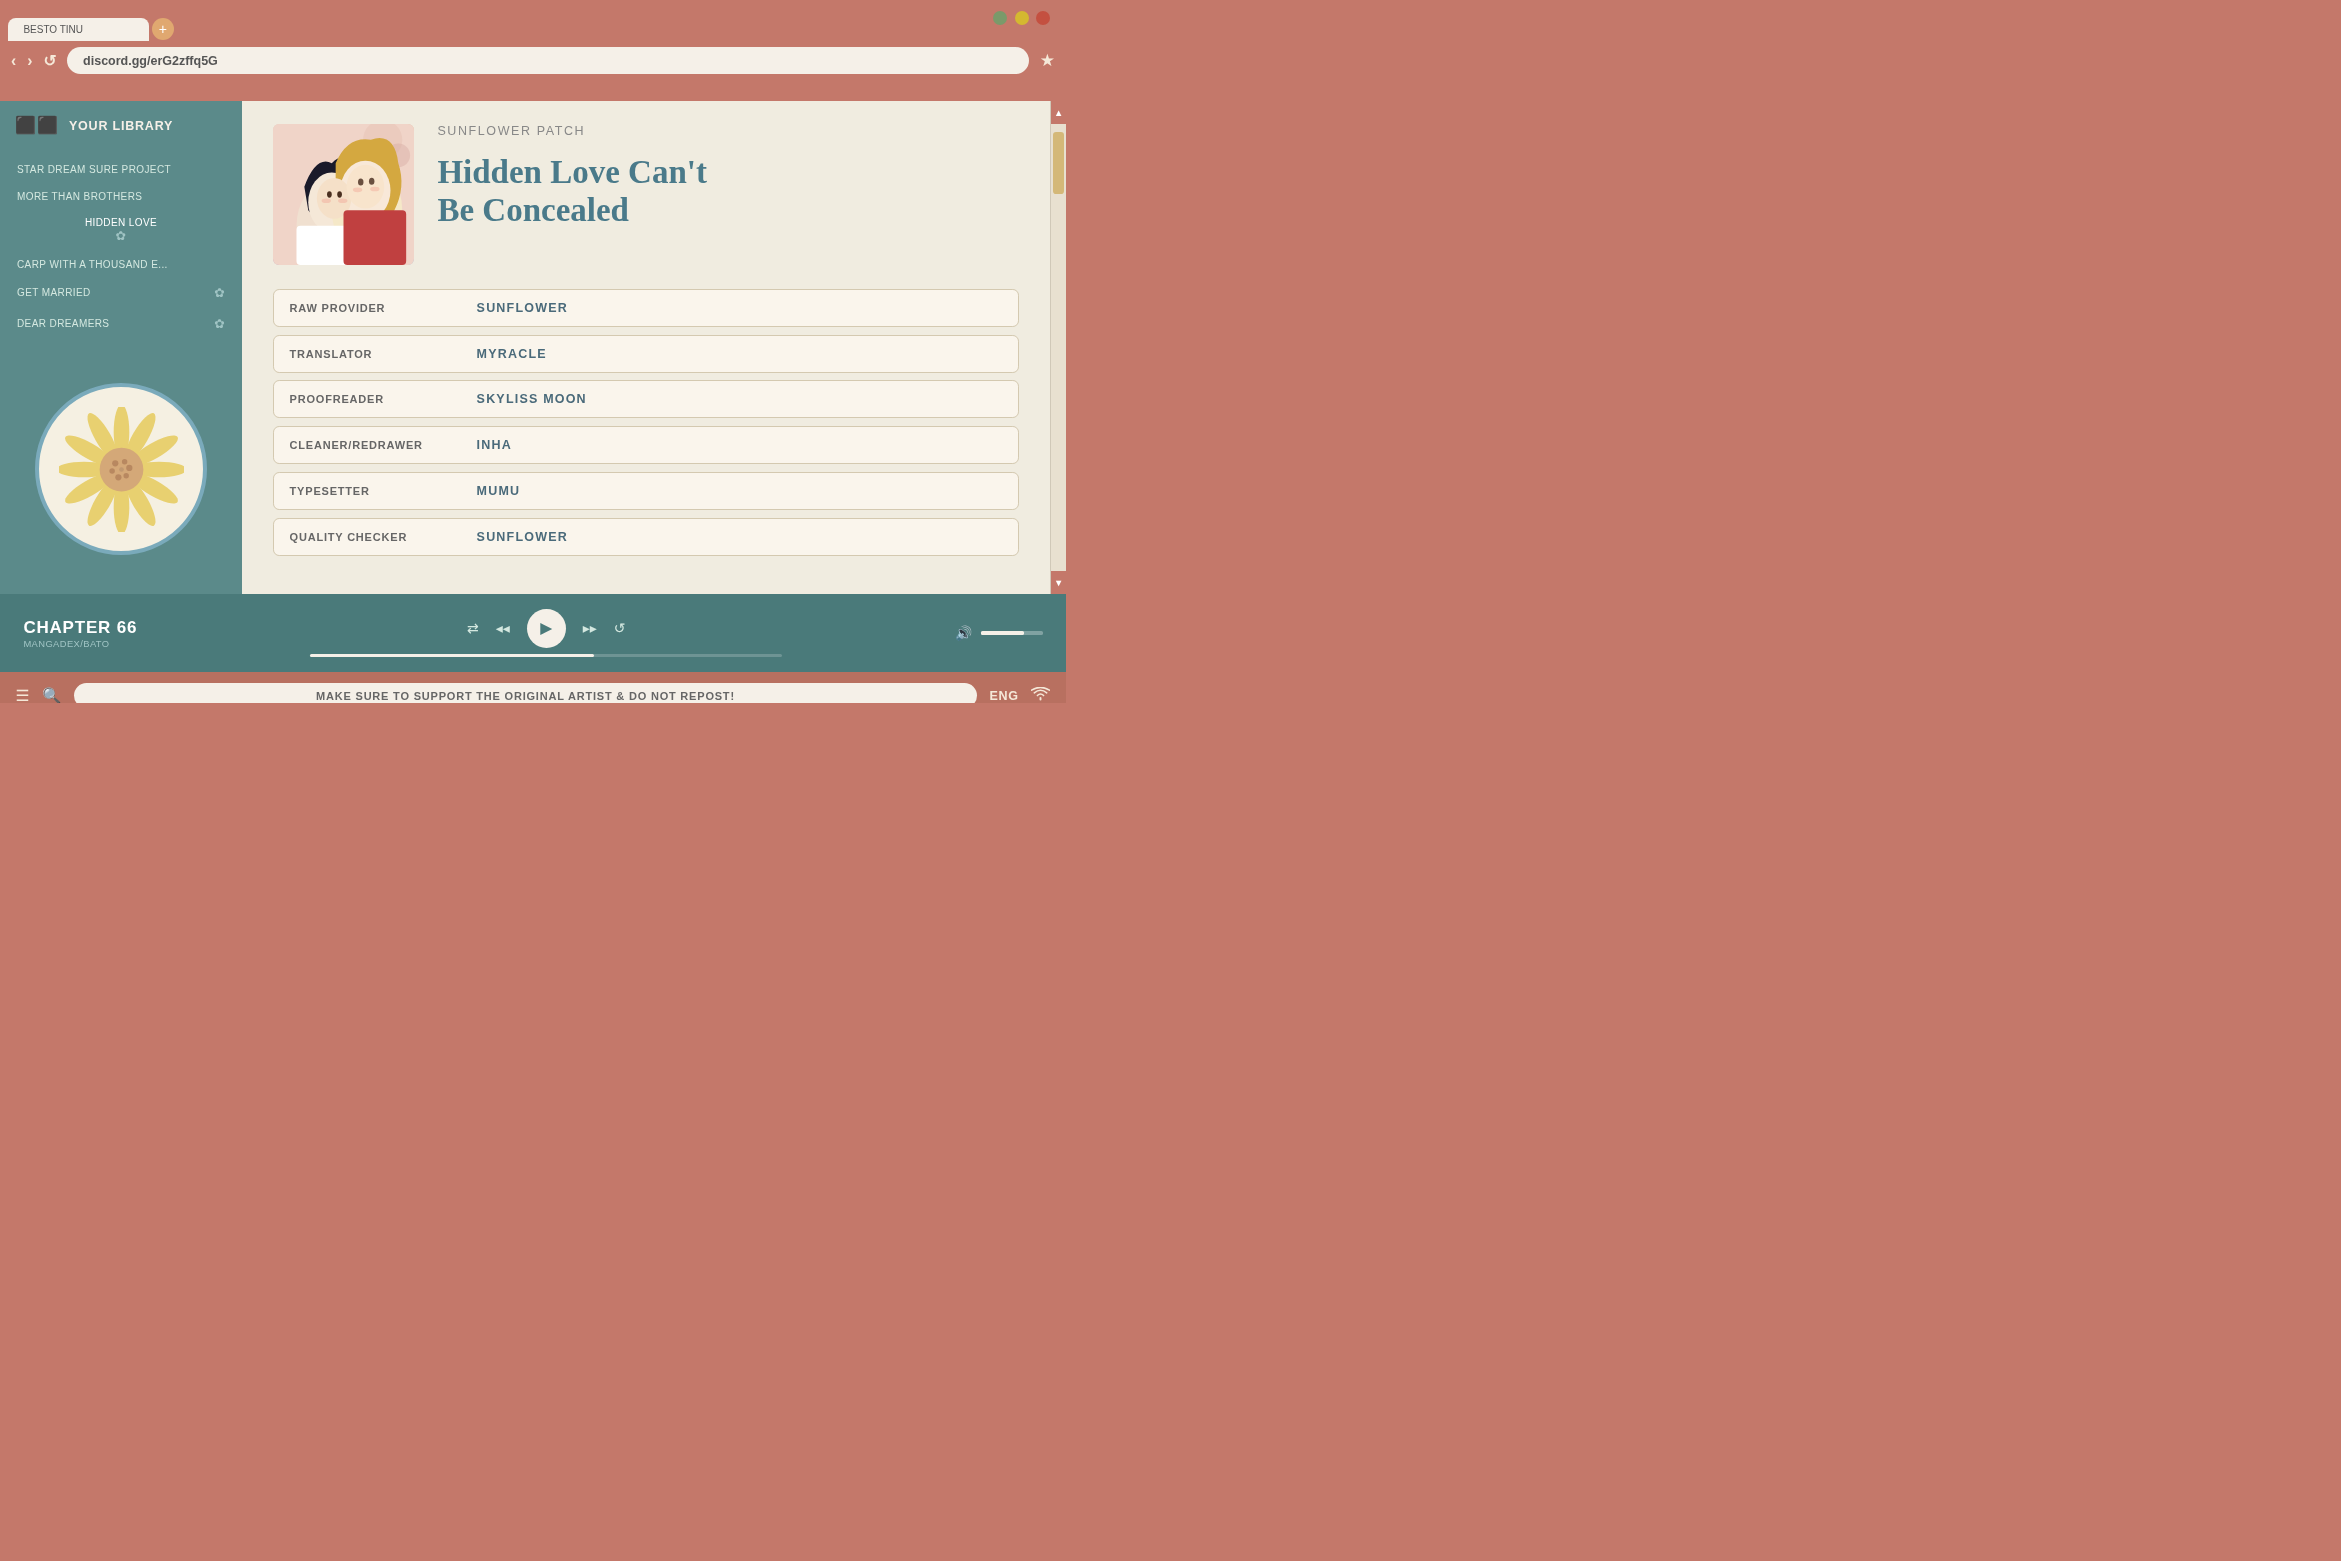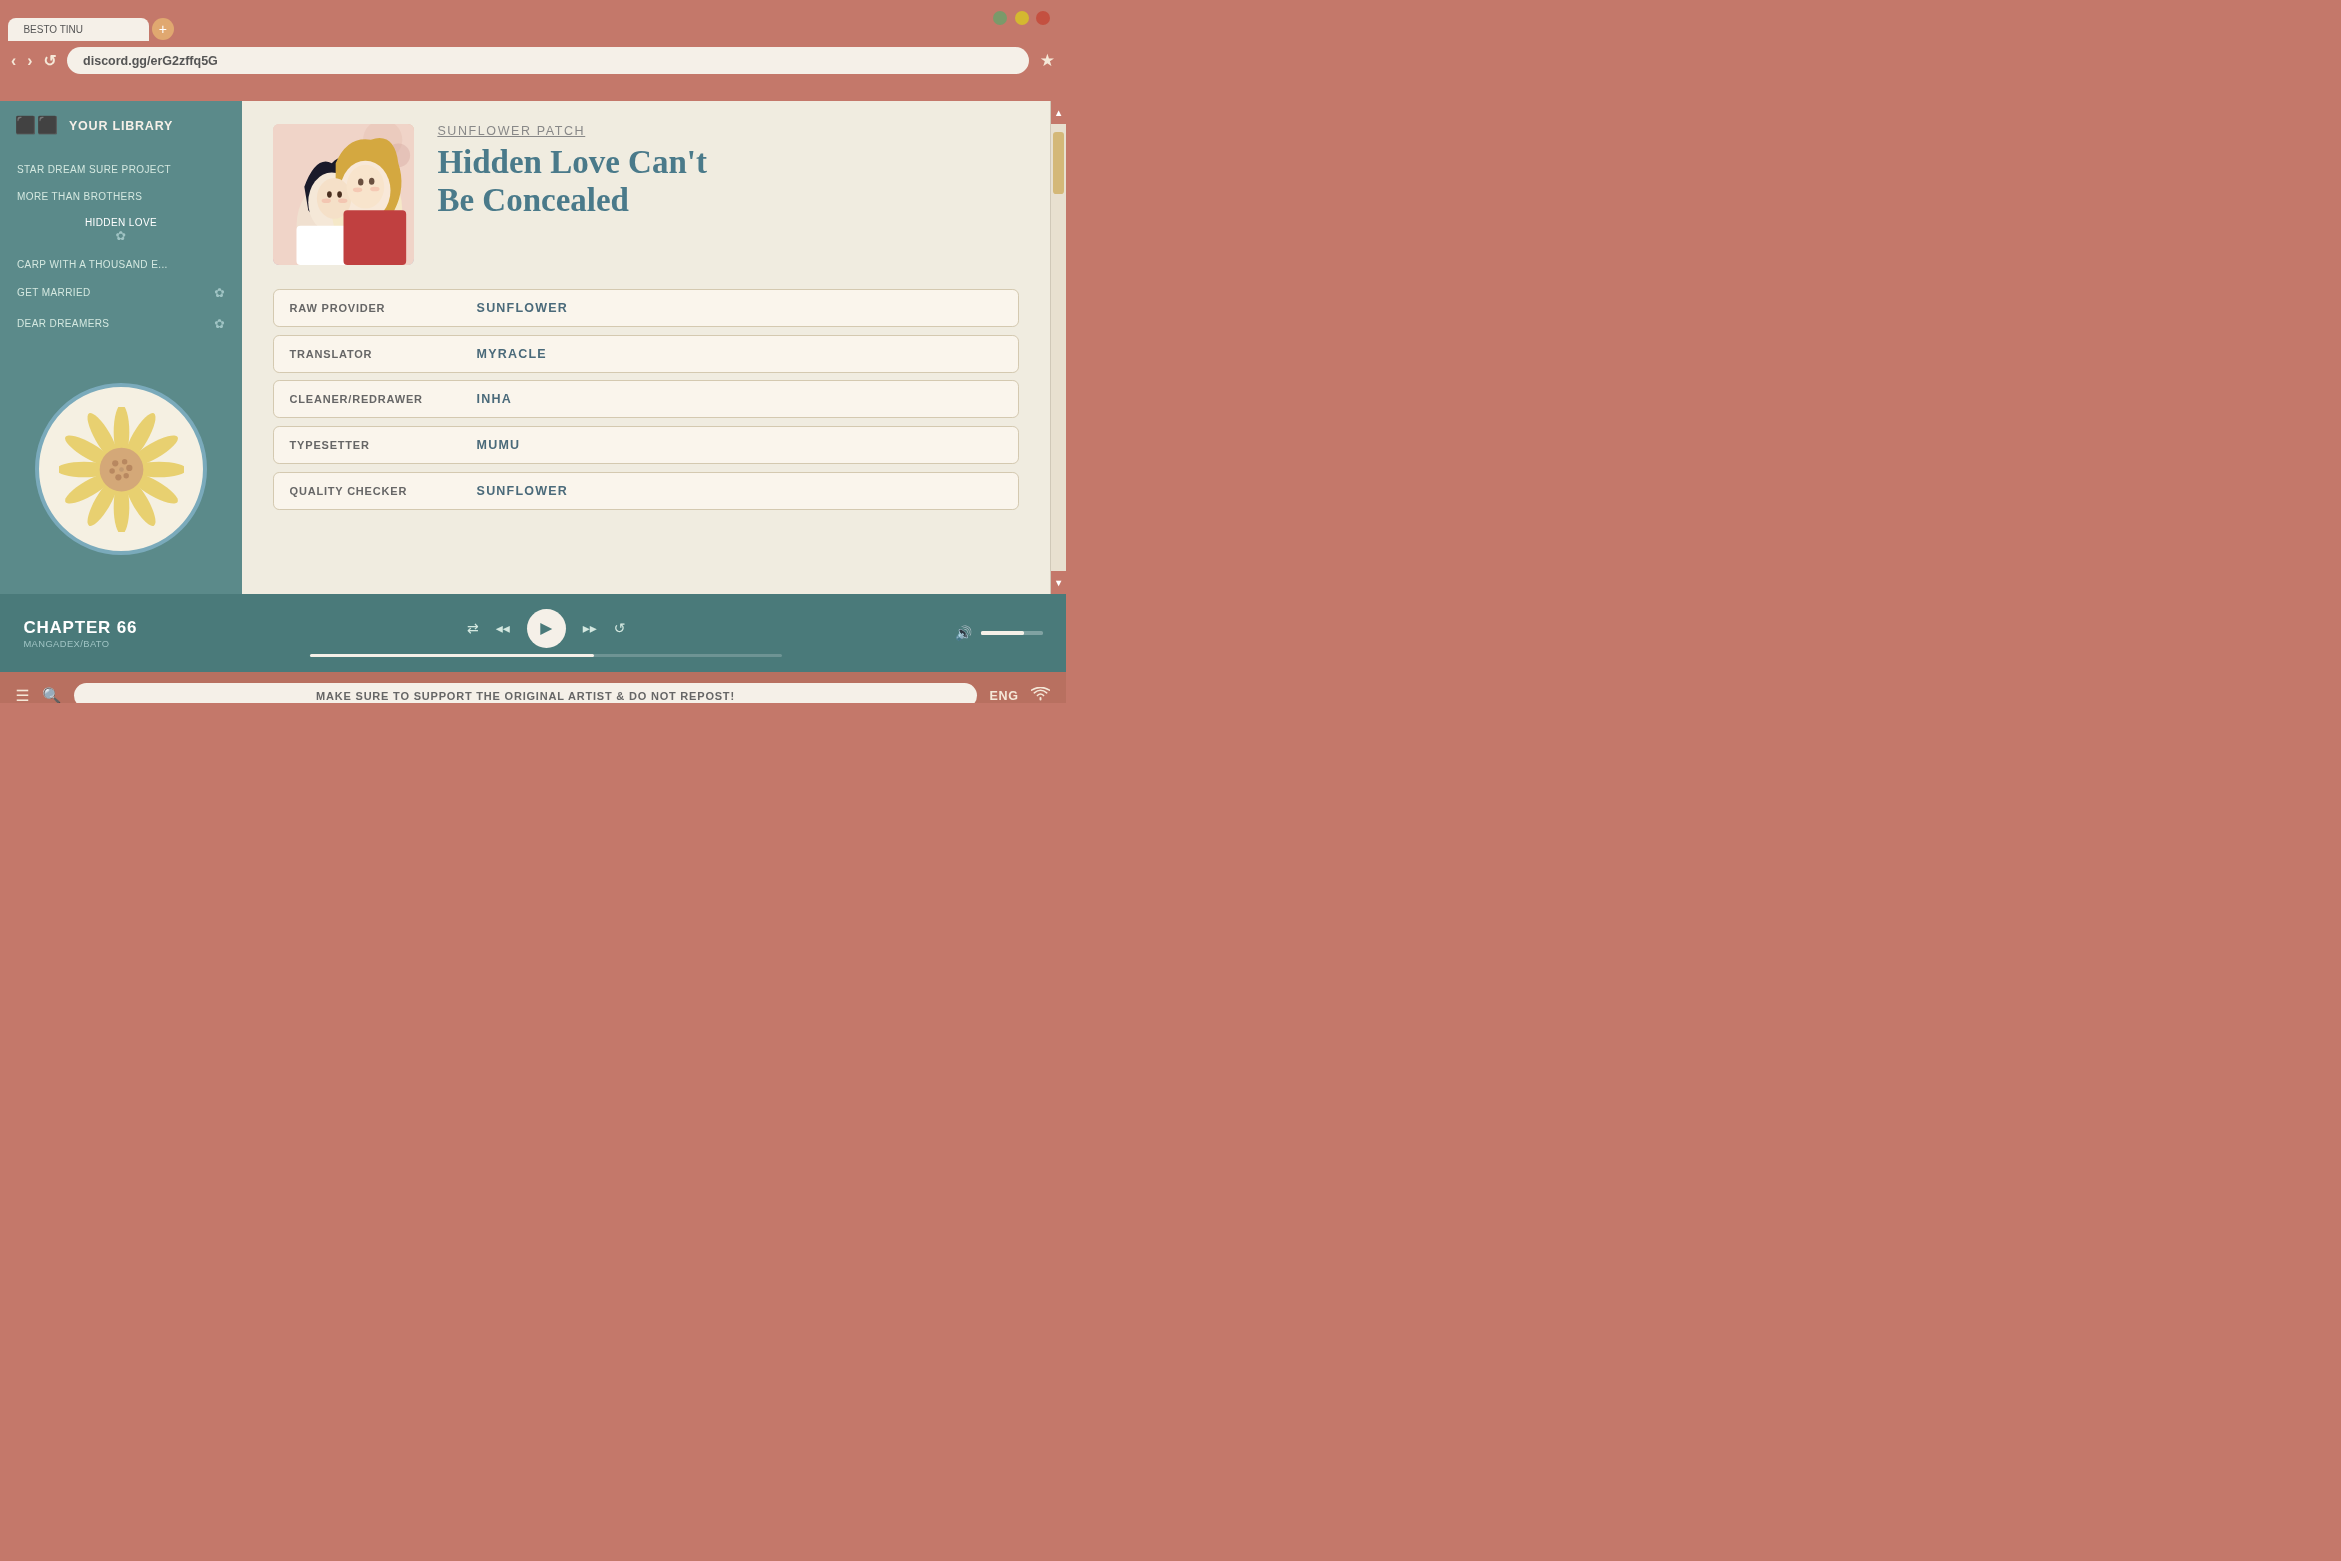--- a/index.html
+++ b/index.html
@@ -195,23 +195,22 @@
     }
 
     .manga-info {
       flex: 1;
     }
 
     .scanlator-name {
       font-size: 12.5px;
       color: #888;
       letter-spacing: 1.6px;
-      margin-bottom: 6px;
+      margin-bottom: 16px;
       font-weight: normal;
-      text-decoration: underline;
     }
 
     .manga-title {
       font-size: 33px;
       color: #4a7a8a;
       font-weight: bold;
       font-family: Georgia, serif;
       line-height: 1.15;
     }
 
@@ -582,20 +581,24 @@
       <div class="credits-table">
         <div class="credit-row">
           <span class="credit-label">RAW PROVIDER</span>
           <span class="credit-value">SUNFLOWER</span>
         </div>
         <div class="credit-row">
           <span class="credit-label">TRANSLATOR</span>
           <span class="credit-value">MYRACLE</span>
         </div>
         <div class="credit-row">
+          <span class="credit-label">PROOFREADER</span>
+          <span class="credit-value">SKYLISS MOON</span>
+        </div>
+        <div class="credit-row">
           <span class="credit-label">CLEANER/REDRAWER</span>
           <span class="credit-value">INHA</span>
         </div>
         <div class="credit-row">
           <span class="credit-label">TYPESETTER</span>
           <span class="credit-value">MUMU</span>
         </div>
         <div class="credit-row">
           <span class="credit-label">QUALITY CHECKER</span>
           <span class="credit-value">SUNFLOWER</span>

